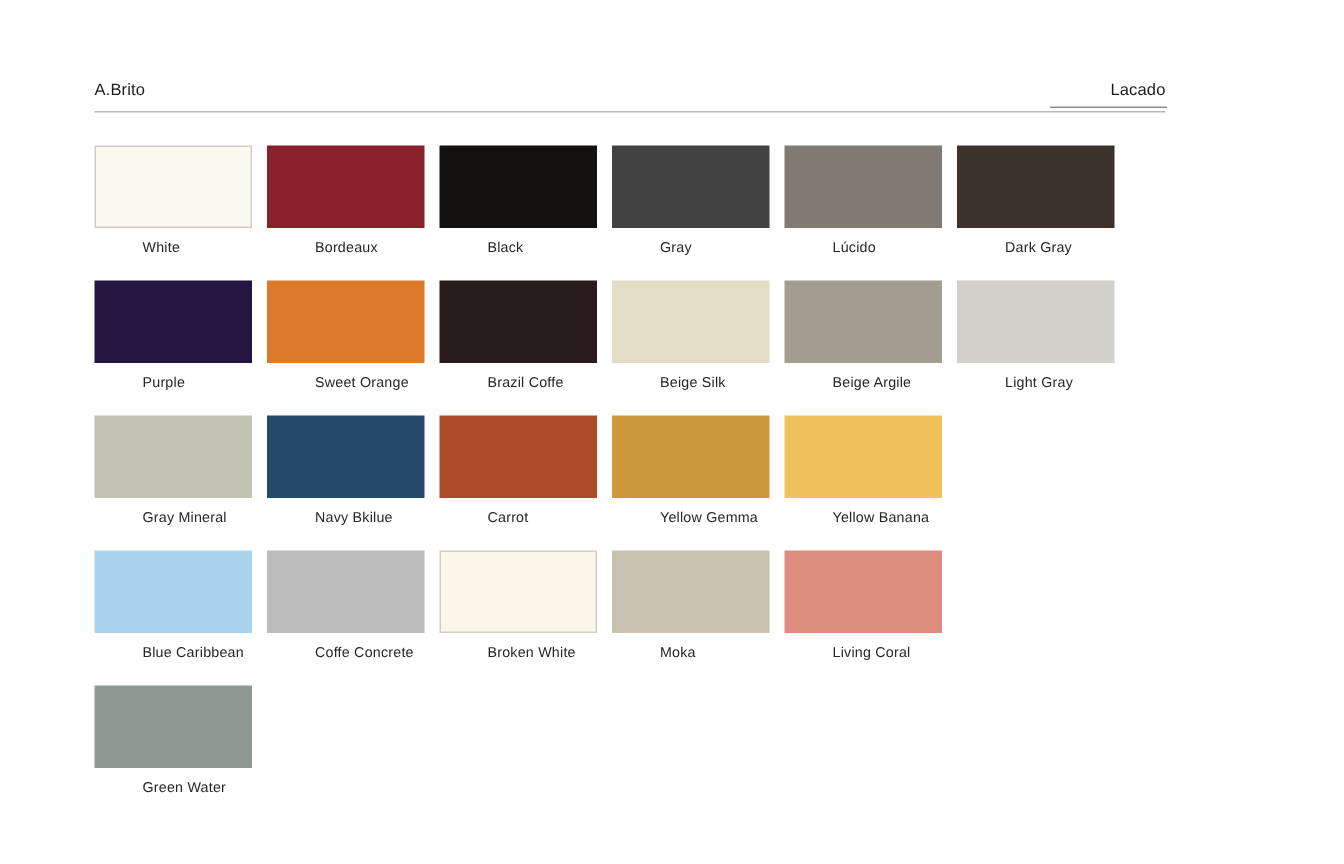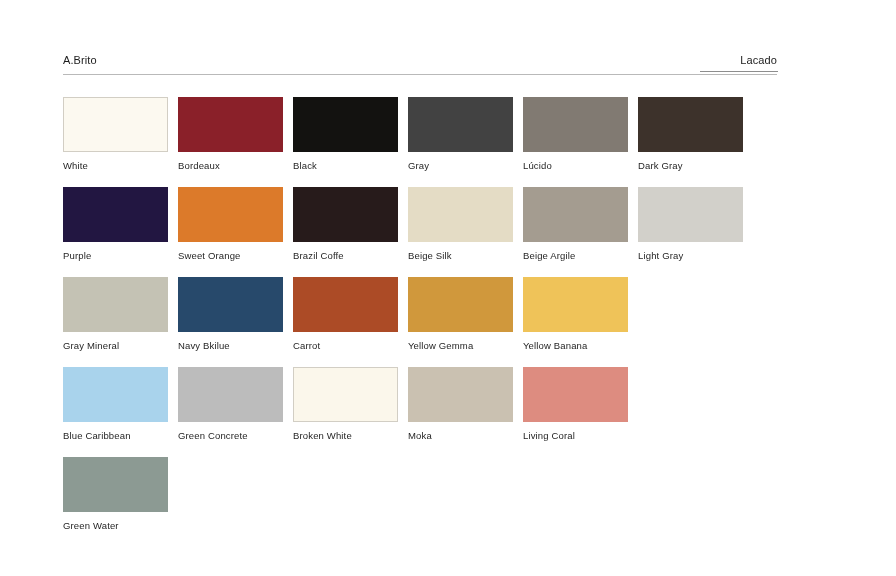--- a/index.html
+++ b/index.html
@@ -93,20 +93,21 @@
     border: 1px solid #d2cec4;
   }
   .swatch-label {
     display: block;
     margin-top: 8px;
     font-size: 9.5px;
     line-height: 12px;
     color: #262626;
     letter-spacing: 0.15px;
     white-space: nowrap;
+    margin-left: 32px;
   }
 </style>
 </head>
 <body>
 
 <div class="page">
 
   <div class="header">
     <div class="header-title">A.Brito</div>
     <div class="header-title">Lacado</div>
@@ -189,21 +190,21 @@
           <span class="swatch-label">Yellow Banana</span>
         </div>
       </div>
       <div class="swatch-row">
         <div class="swatch-cell">
           <span class="swatch-chip" style="background: rgb(169, 211, 236);"></span>
           <span class="swatch-label">Blue Caribbean</span>
         </div>
         <div class="swatch-cell">
           <span class="swatch-chip" style="background: rgb(188, 188, 188);"></span>
-          <span class="swatch-label">Green Concrete</span>
+          <span class="swatch-label">Coffe Concrete</span>
         </div>
         <div class="swatch-cell">
           <span class="swatch-chip bordered" style="background: rgb(251, 247, 235);"></span>
           <span class="swatch-label">Broken White</span>
         </div>
         <div class="swatch-cell">
           <span class="swatch-chip" style="background: rgb(202, 193, 177);"></span>
           <span class="swatch-label">Moka</span>
         </div>
         <div class="swatch-cell">

